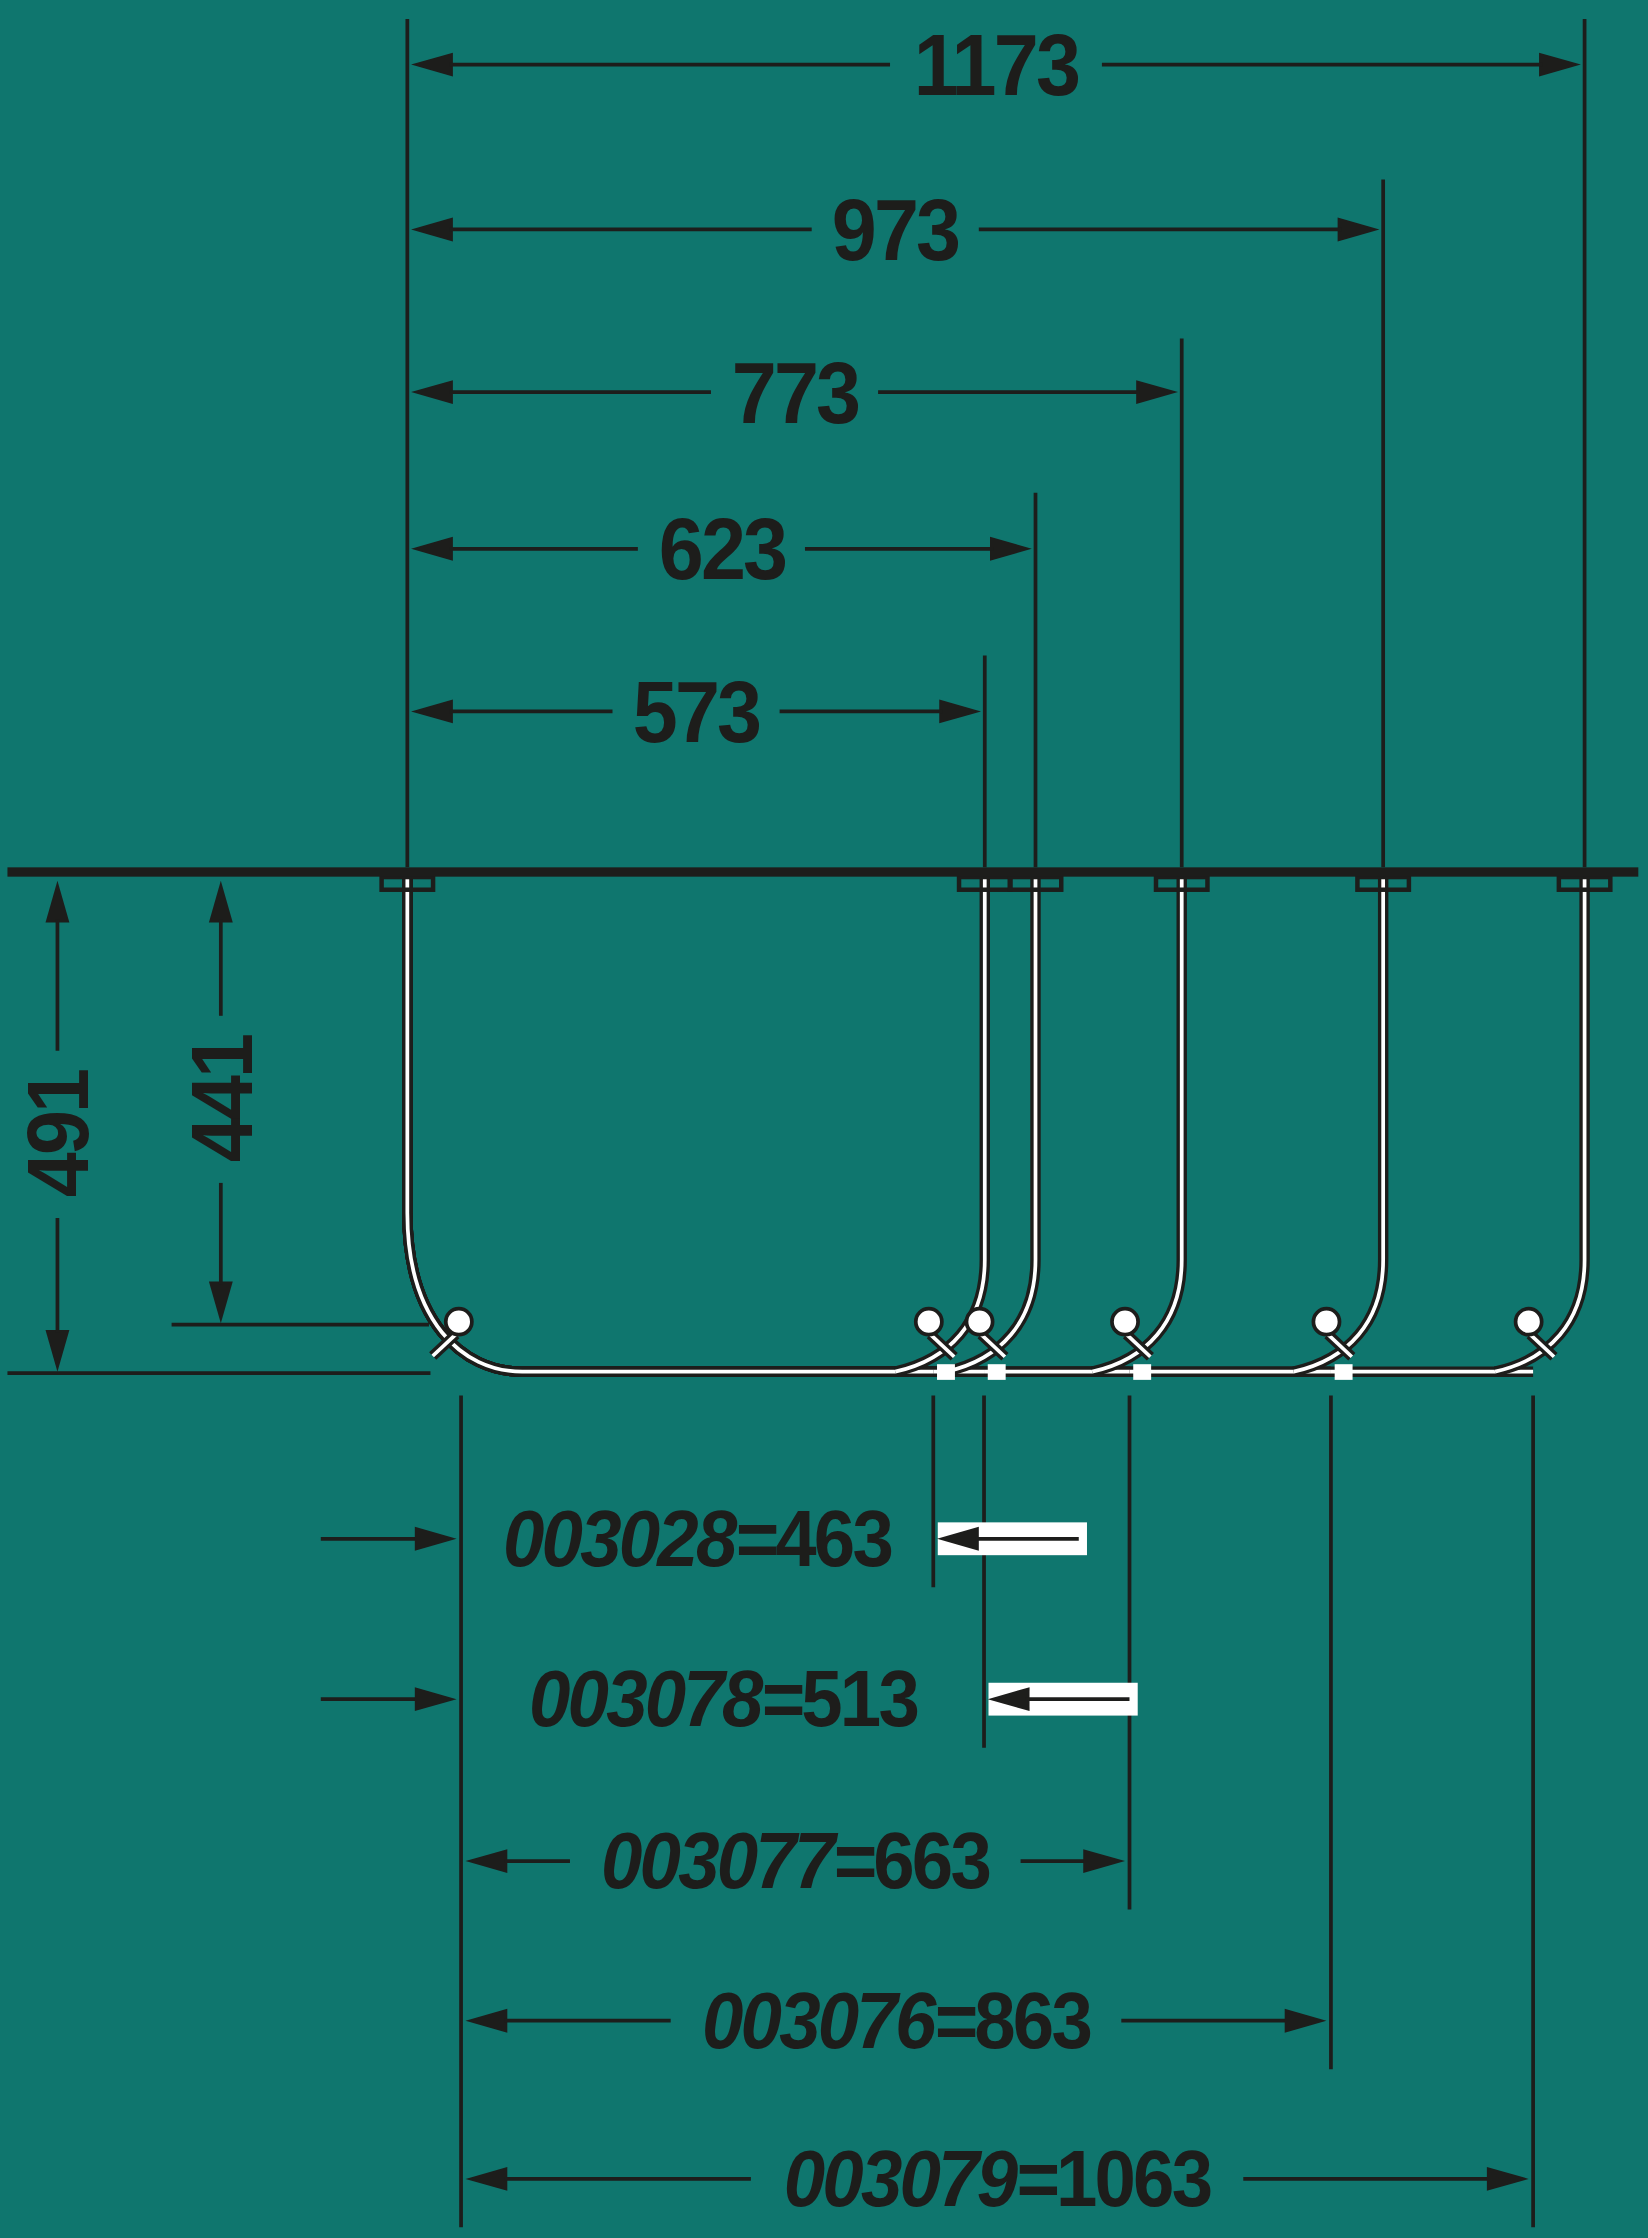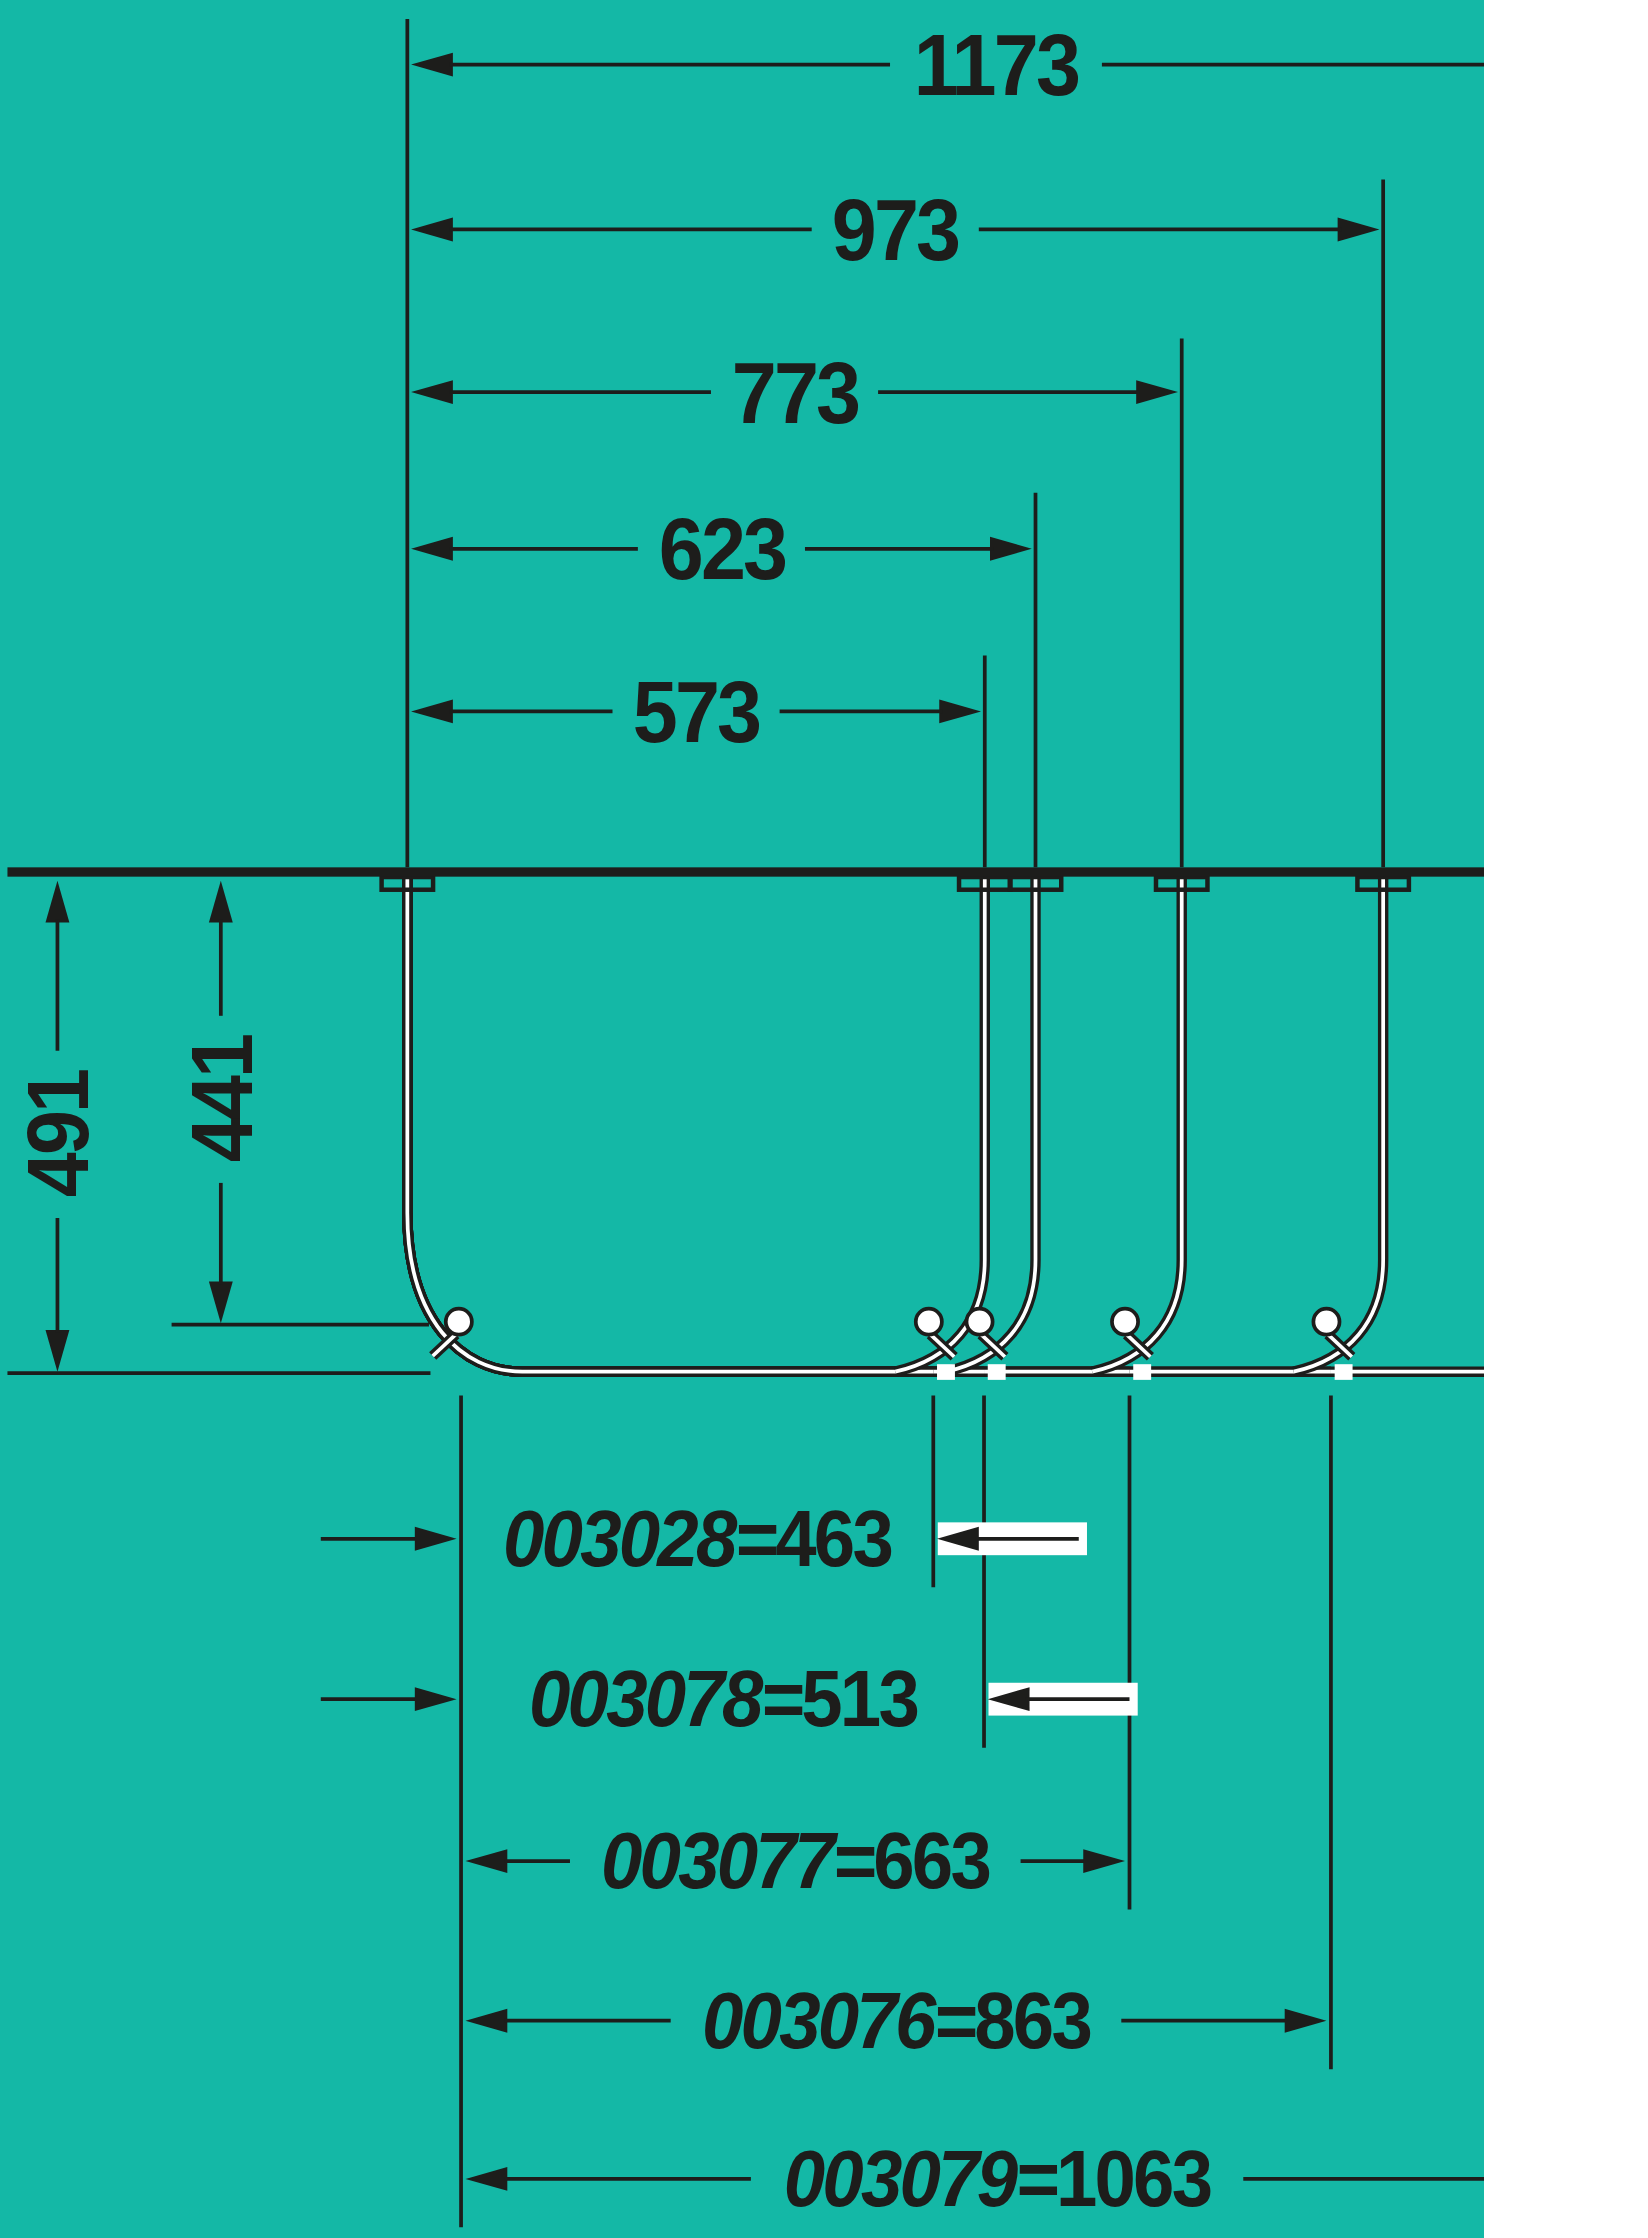--- a/index.html
+++ b/index.html
@@ -1,20 +1,20 @@
 <!DOCTYPE html>
 <html style="font-size:12px"><head>
 <meta charset="utf-8">
 <style>
   html,body{margin:0;padding:0;background:#ffffff;}
   .stage{
     position:relative;
-    width:1484px;
+    width:1648px;
     height:2239px;
-    background:#14b8a6;
+    background:#0f766e;
     font-family:"Liberation Sans","DejaVu Sans",sans-serif;
     overflow:hidden;
   }
   .stage svg{position:absolute;left:0;top:0;}
   .dim{
     position:absolute;
     font-weight:bold;
     color:#1d1d1b;
     white-space:nowrap;
     letter-spacing:-3px;

